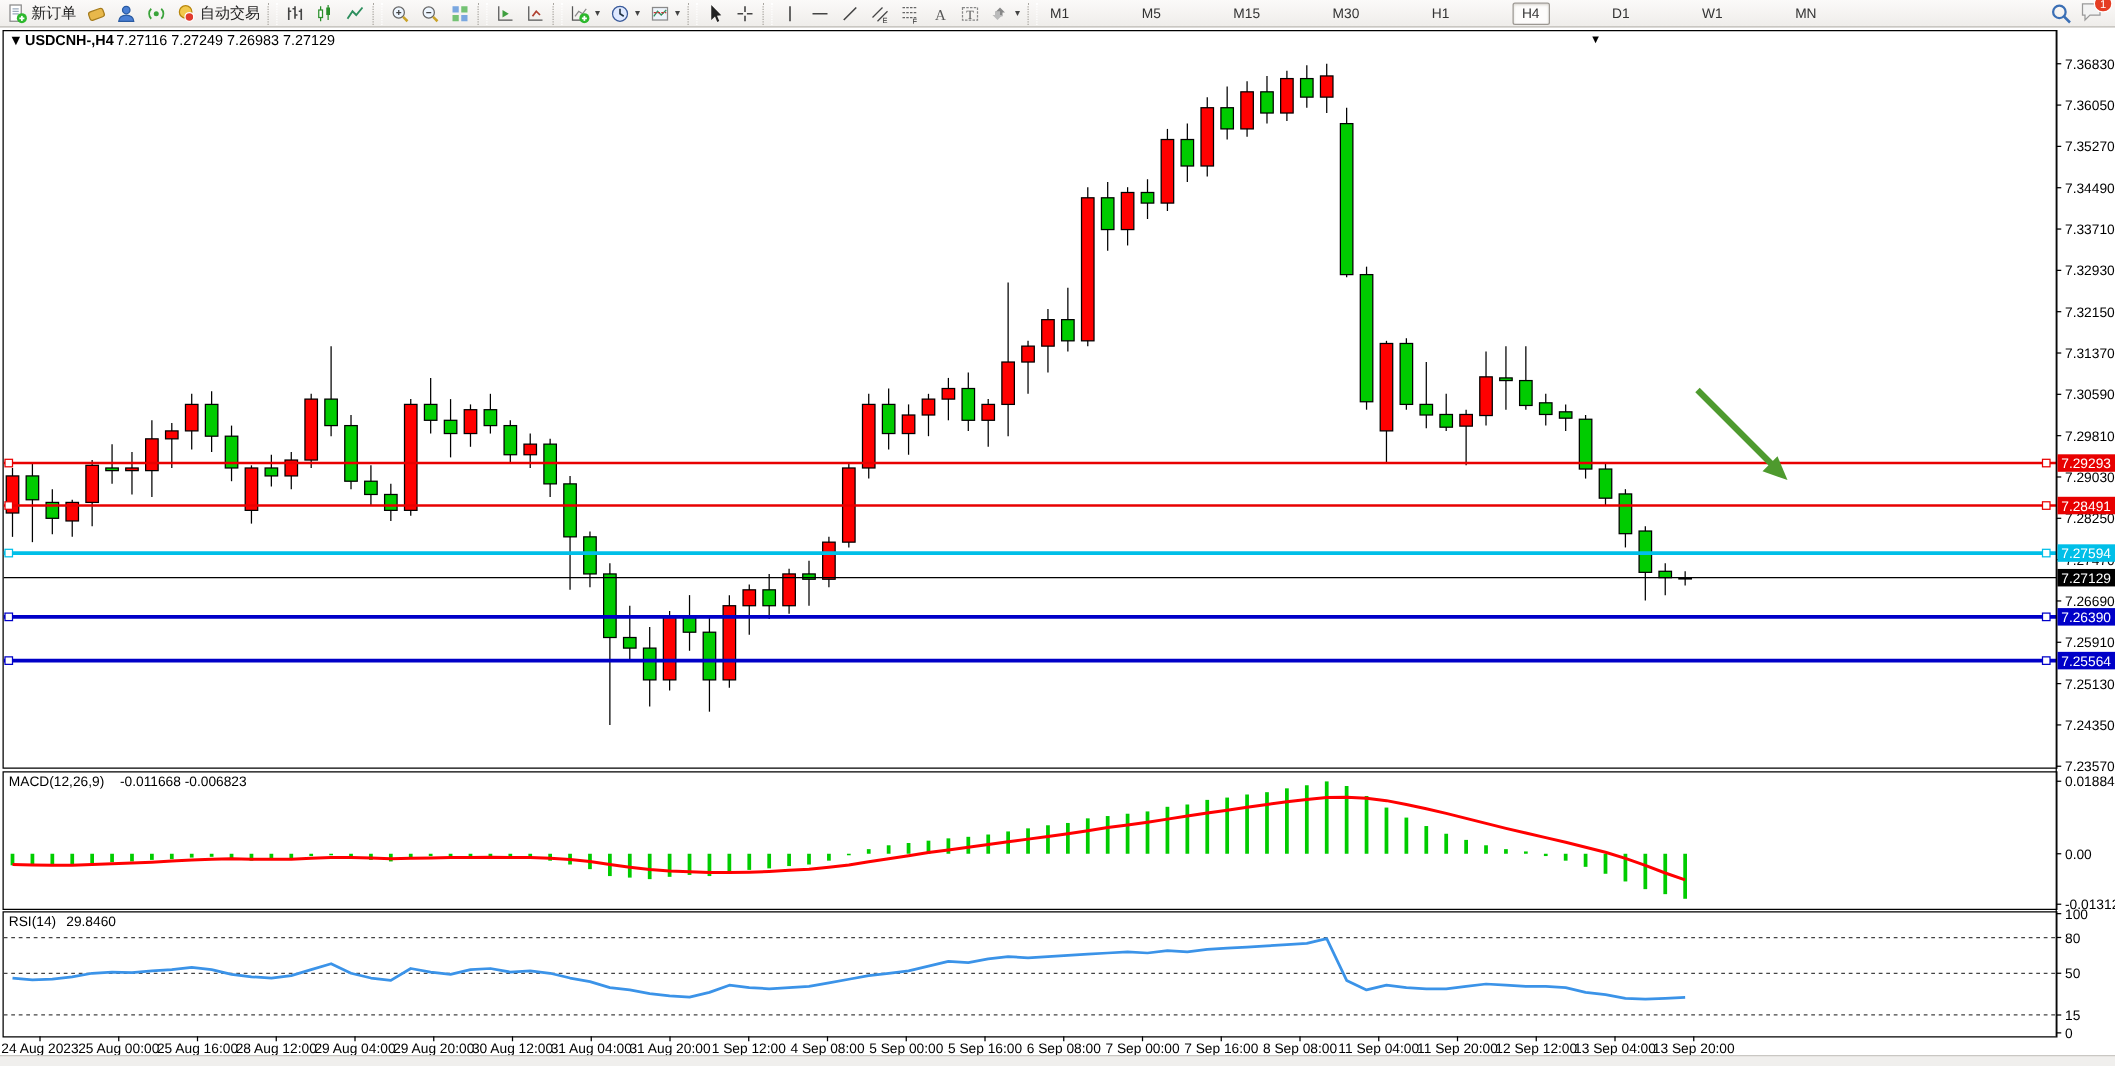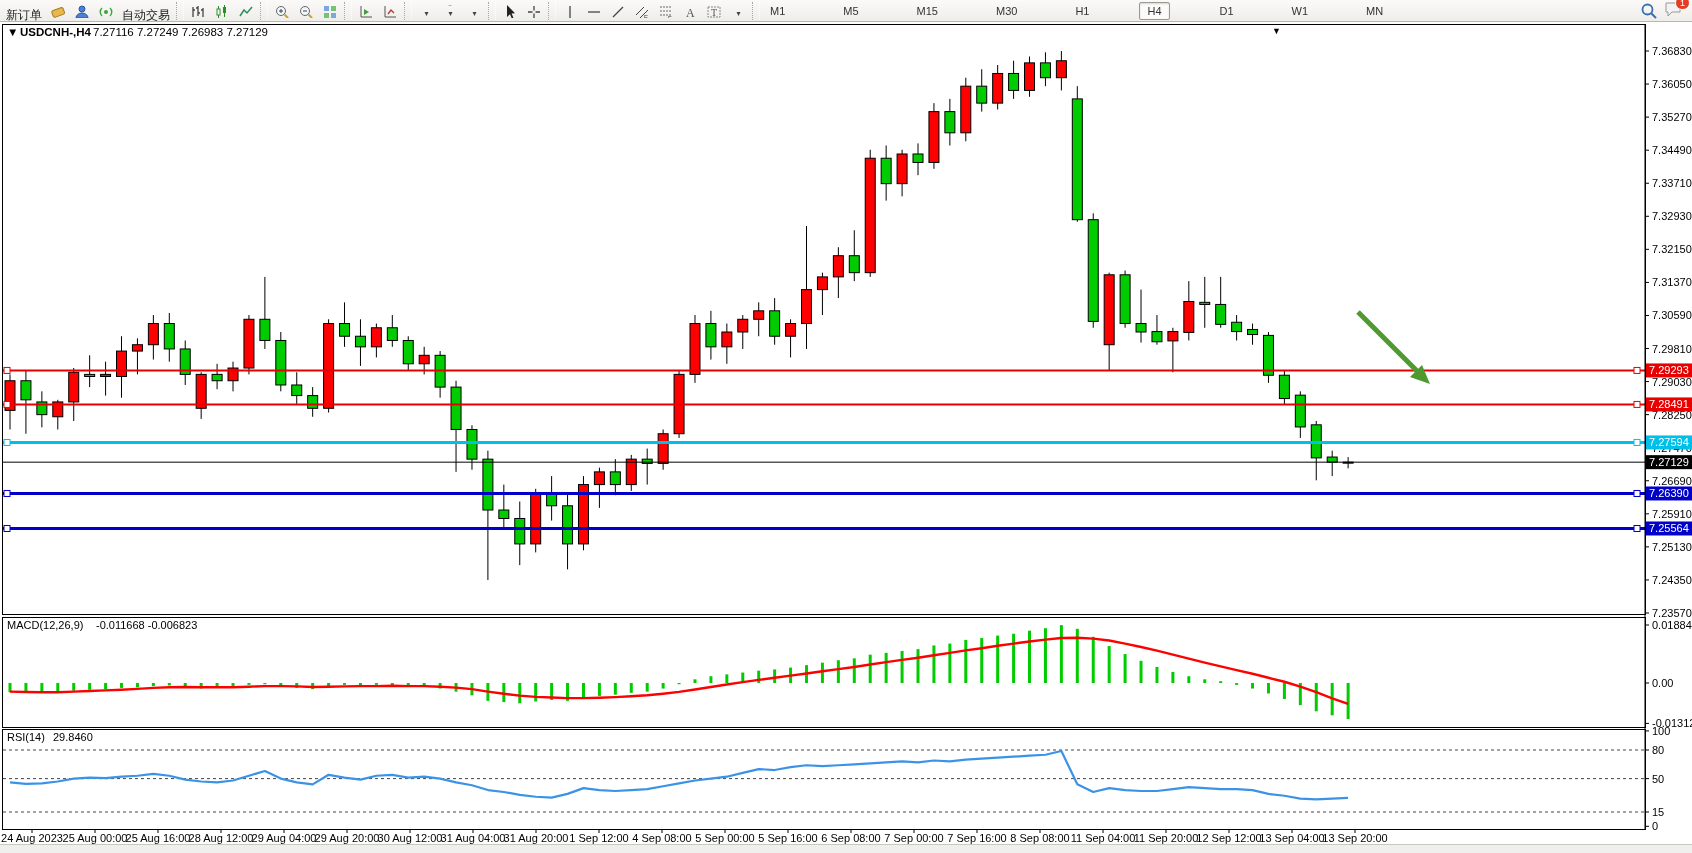--- a/index.html
+++ b/index.html
@@ -3,21 +3,21 @@
 <meta charset="utf-8">
 <style>
   html,body{margin:0;padding:0;width:1692px;height:853px;overflow:hidden;
     font-family:"Liberation Sans",sans-serif;background:#fff;}
   #root{position:relative;width:1692px;height:853px;}
   
   .toolbar{position:absolute;top:0;left:0;width:1692px;height:22px;z-index:5;
     background:linear-gradient(#fbfaf9,#efedea);border-bottom:1px solid #b9b6b0;
     display:flex;align-items:center;font-size:12px;color:#222;padding:0 2px;box-sizing:border-box;}
   .tbtn{display:flex;align-items:center;gap:3px;padding:1px 3px;border:1px solid transparent;
-    border-radius:2px;height:18px;box-sizing:border-box;white-space:nowrap;cursor:default;flex-direction:column;}
+    border-radius:2px;height:18px;box-sizing:border-box;white-space:nowrap;cursor:default;}
   .tbtn svg{display:block;}
   .caret{font-size:8px;color:#444;margin-left:1px;}
   .sep{width:6px;height:18px;margin:0 2px;border-left:1px dotted #a9a6a0;border-right:1px dotted #fff;}
   .tflist{display:flex;align-items:center;gap:42px;}
   .tf{padding:2px 7px;font-size:11px;color:#333;border:1px solid transparent;height:18px;box-sizing:border-box;}
   .tf.active{background:#fdfcfb;border:1px solid #9c9892;border-radius:2px;box-shadow:inset 0 1px 2px #d8d5cf;}
   .tb-right{margin-left:auto;display:flex;align-items:center;gap:6px;padding-right:6px;}
   .badge{position:absolute;top:-4px;right:-6px;background:#e53d23;color:#fff;border-radius:8px;
     font-size:9px;padding:0 4px;line-height:12px;border:1px solid #fff;}
   .chatwrap{position:relative;}

